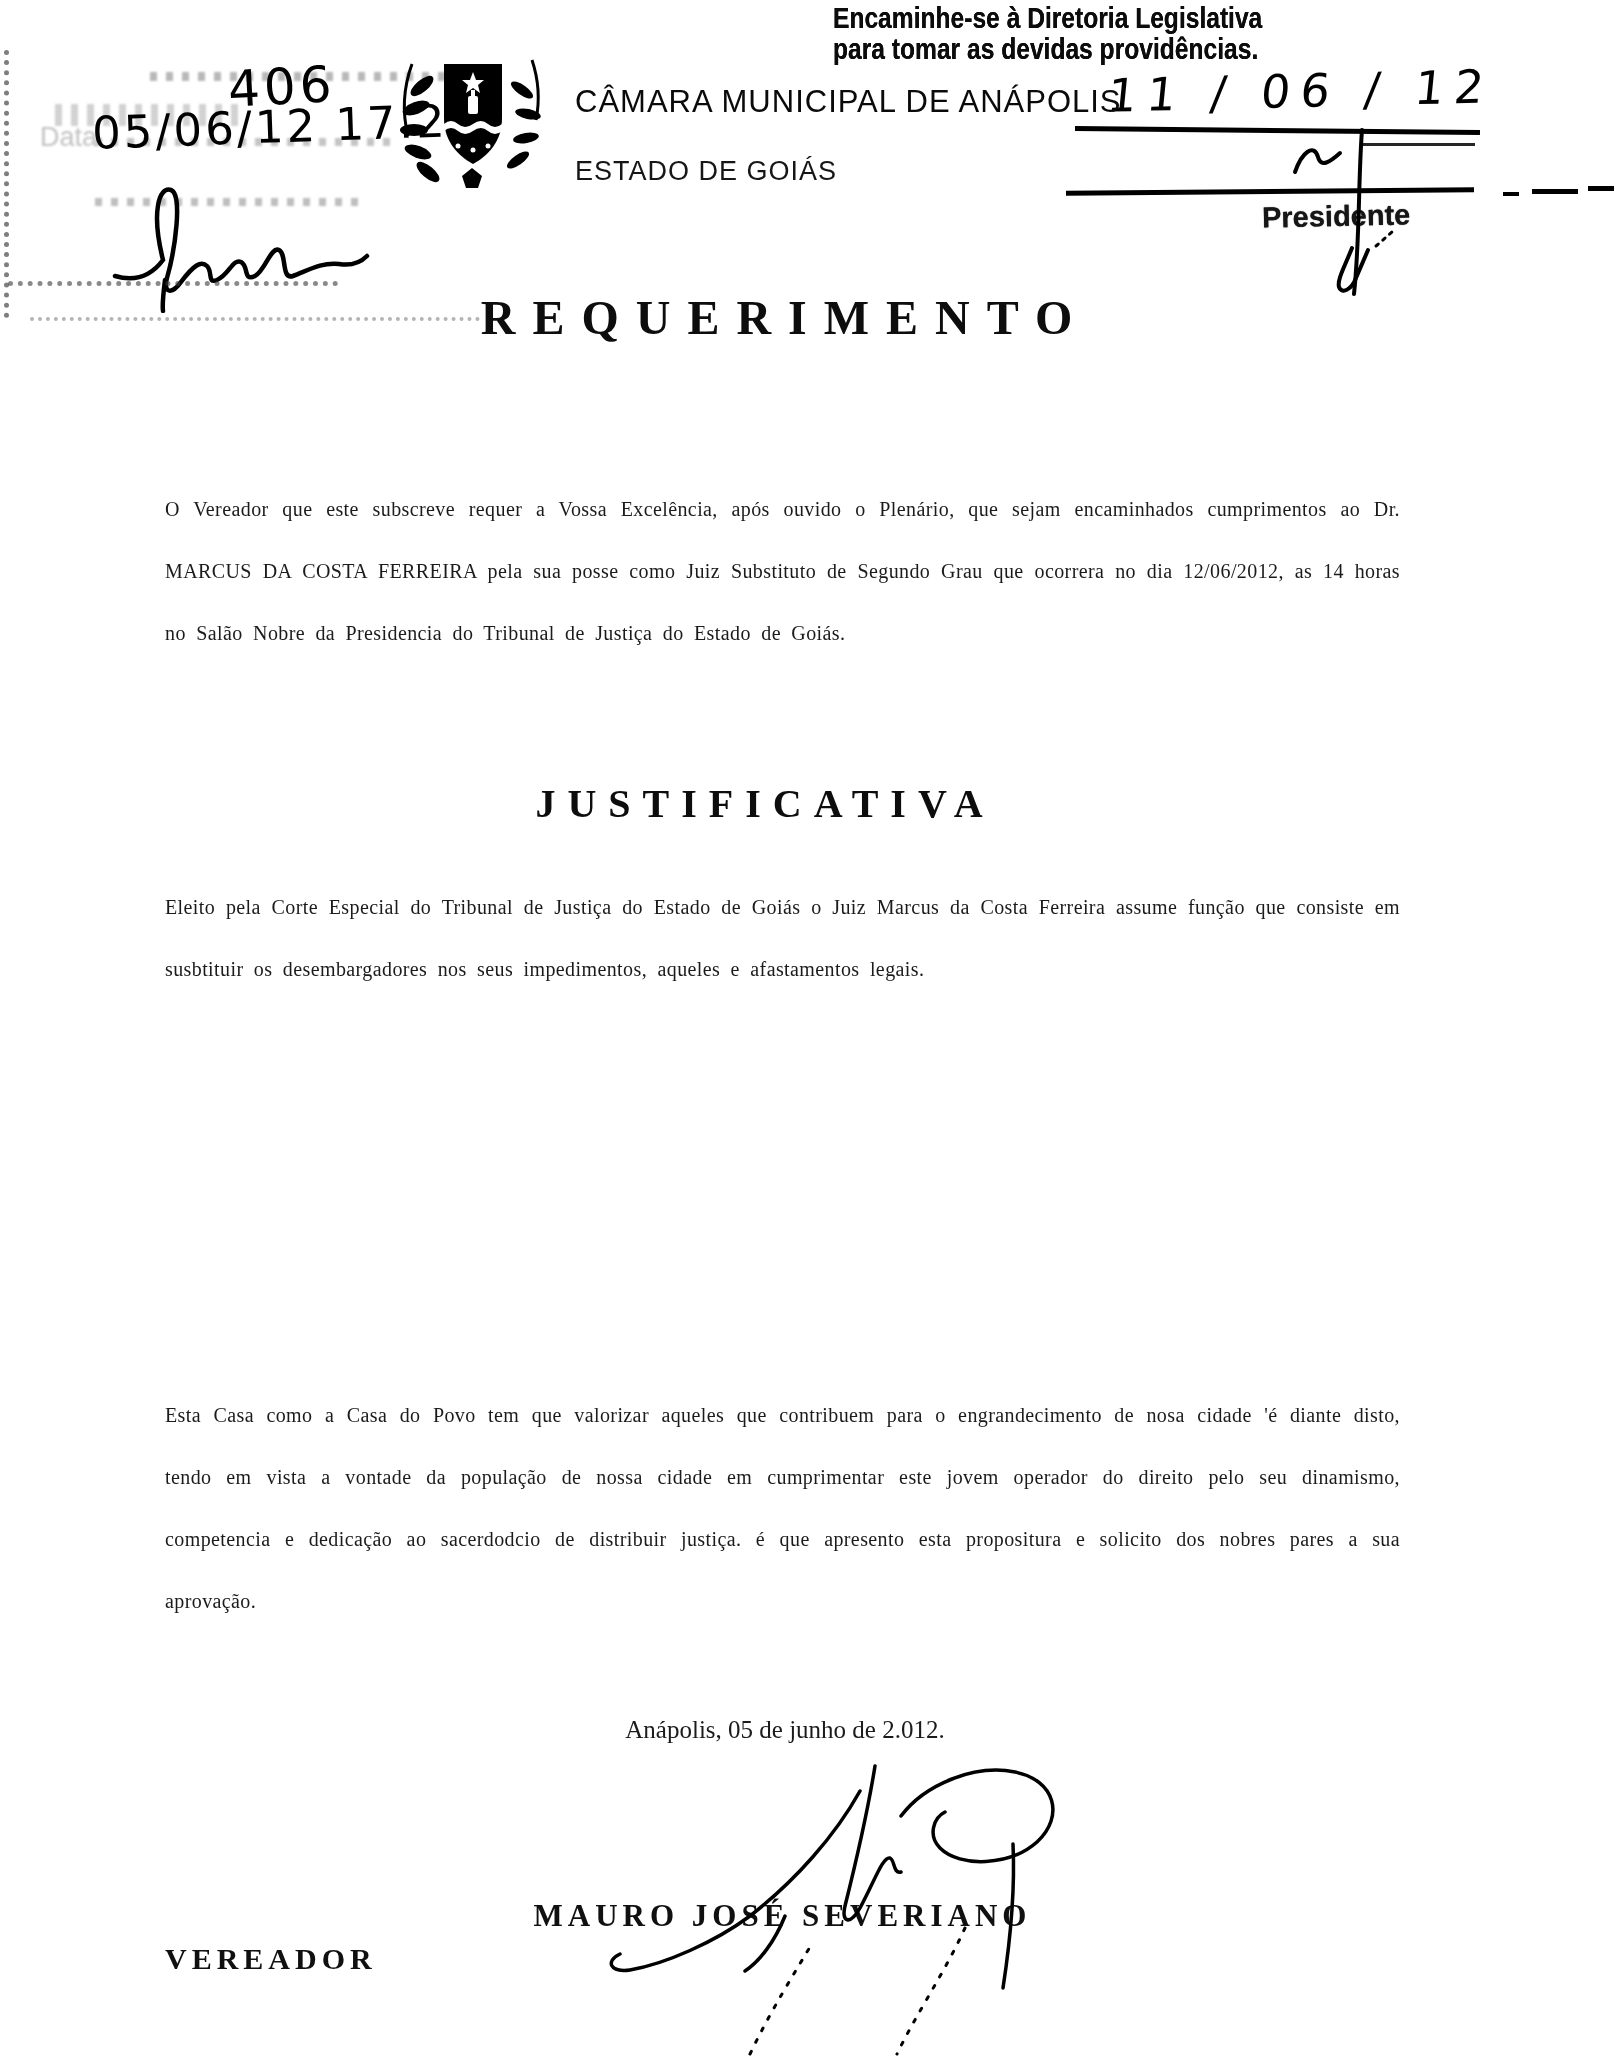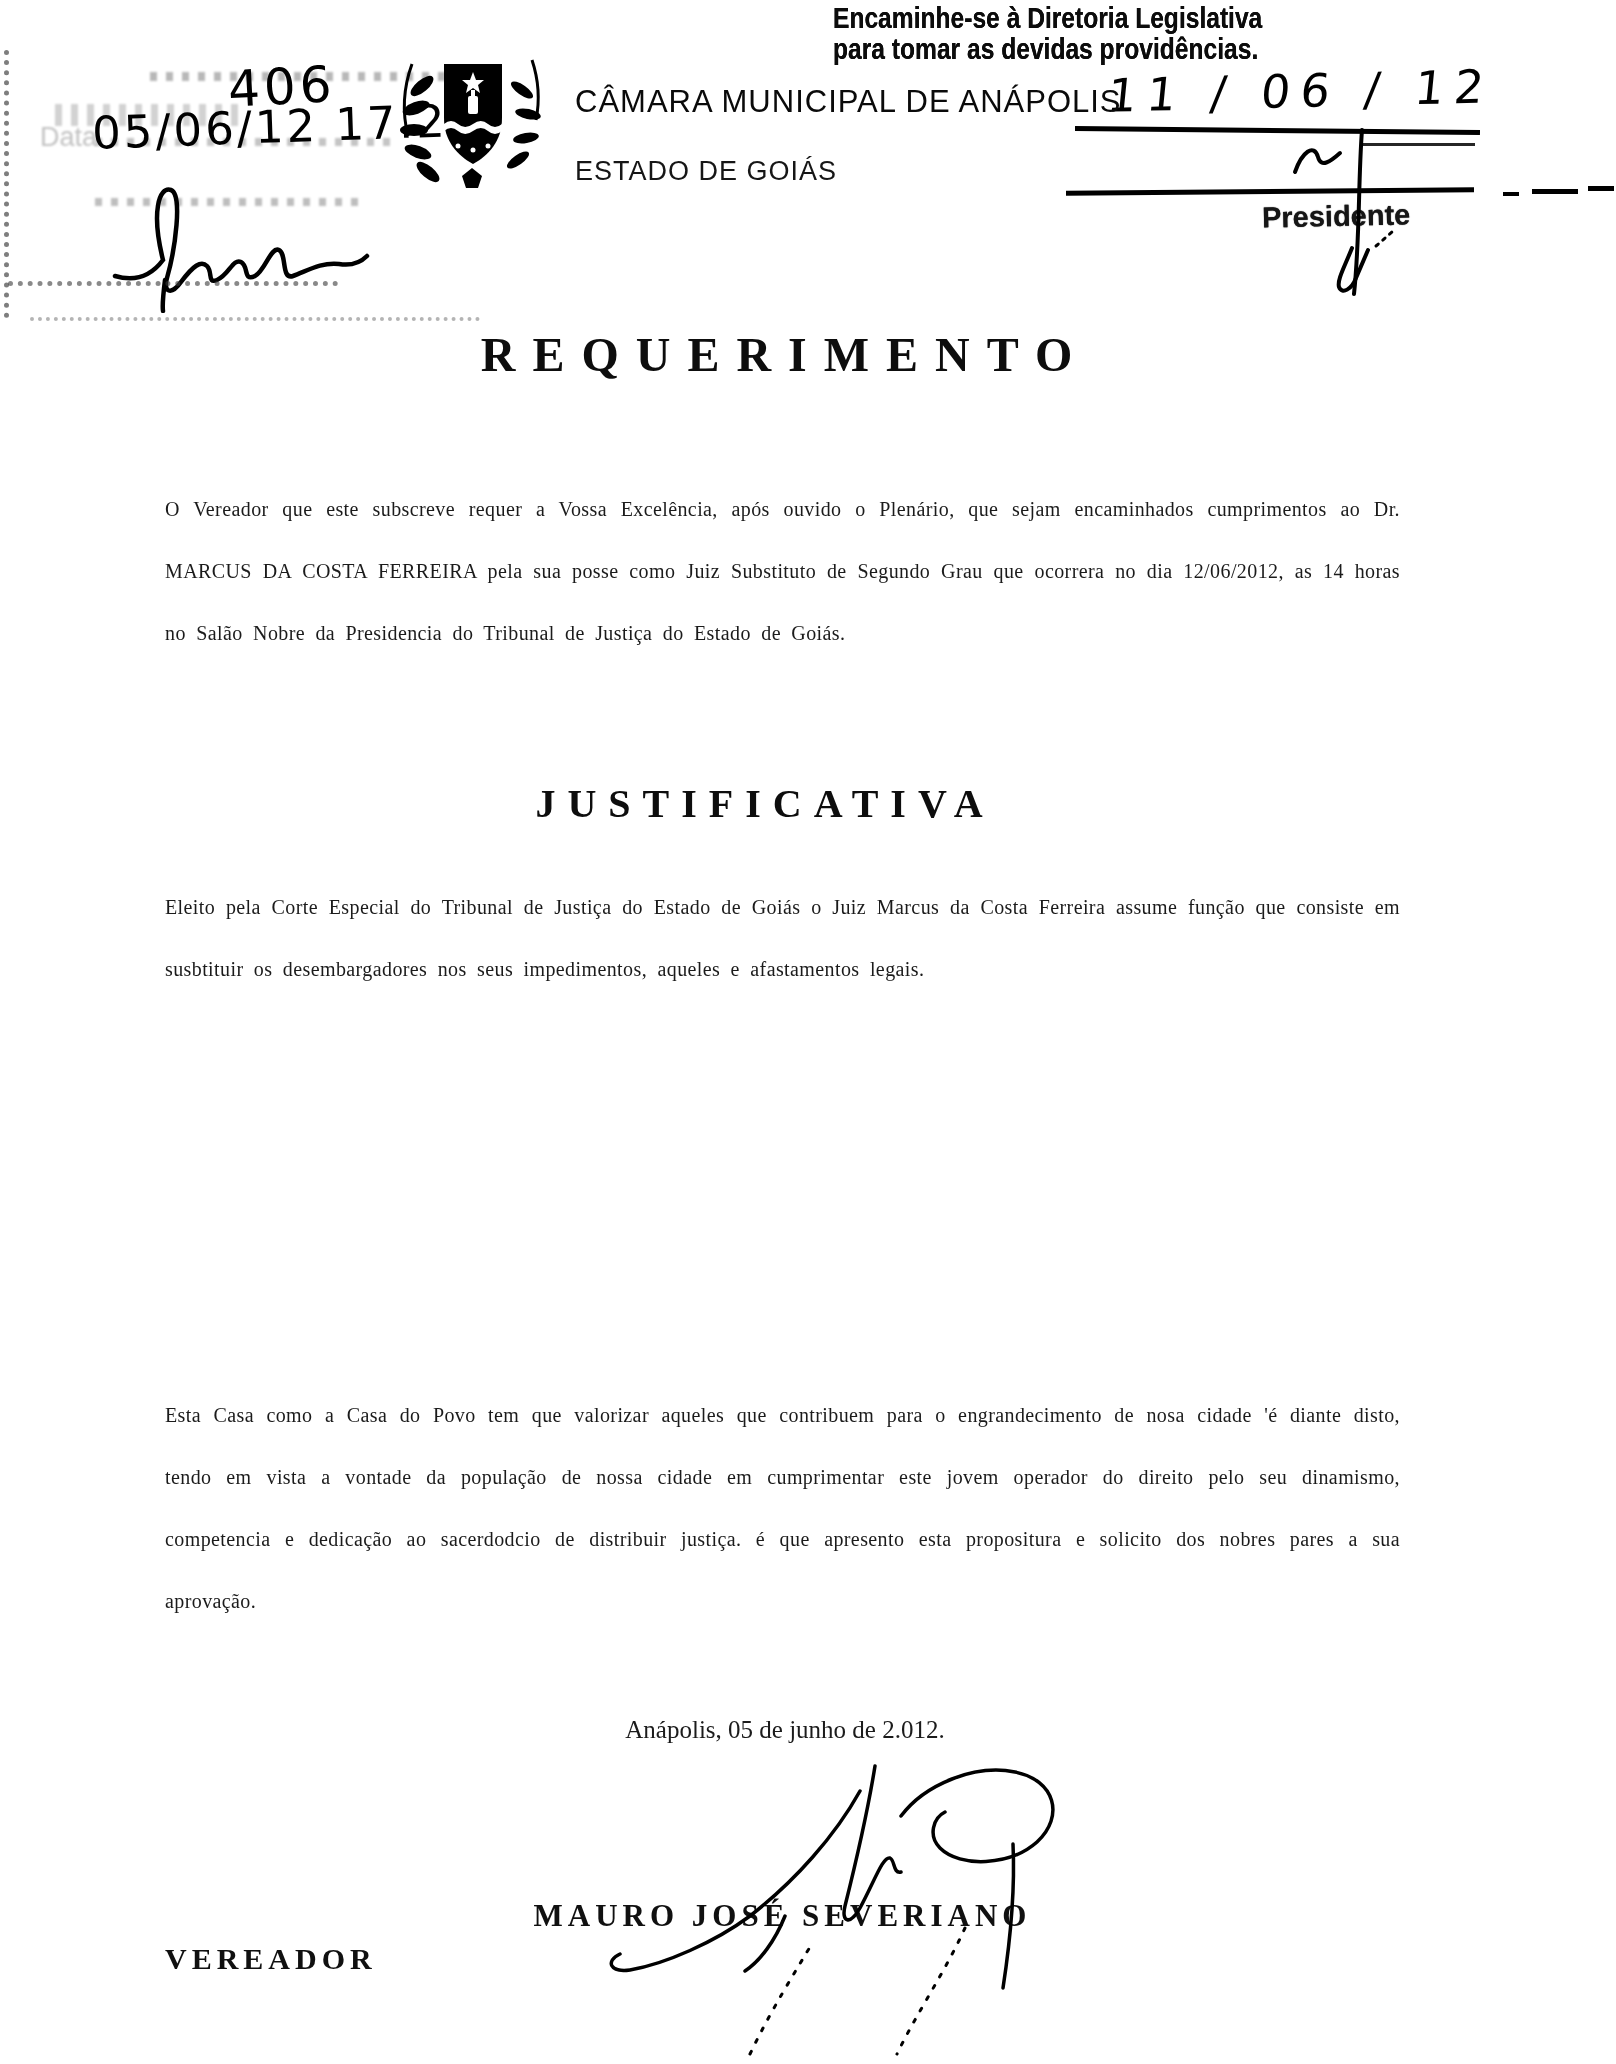--- a/index.html
+++ b/index.html
@@ -78,21 +78,20 @@
     font-size:27px;letter-spacing:1px;color:#161616;
     white-space:nowrap;
   }
 
   
   .doc-title{
     left:60px;top:290px;width:1450px;
     text-align:center;
     font-weight:700;font-size:48px;letter-spacing:17px;
     color:#0d0d0d;
-    margin-top:37px;
   }
   .para{
     left:165px;width:1235px;
     font-size:20px;line-height:62px;
     letter-spacing:.4px;word-spacing:5px;
     text-align:justify;color:#1b1b1b;
   }
   .p1{top:478px;}
   .heading-just{
     left:40px;top:780px;width:1450px;

